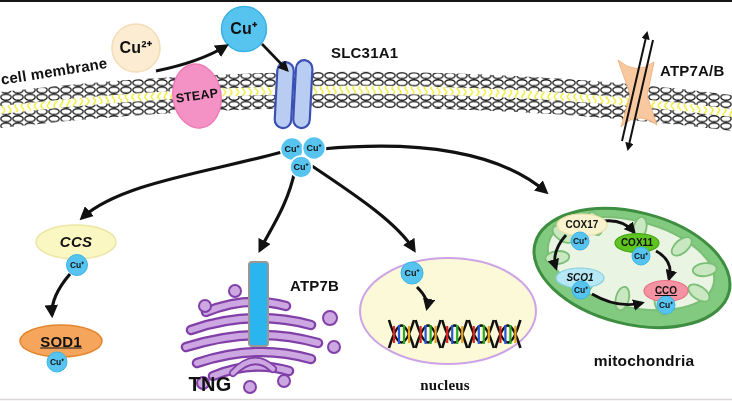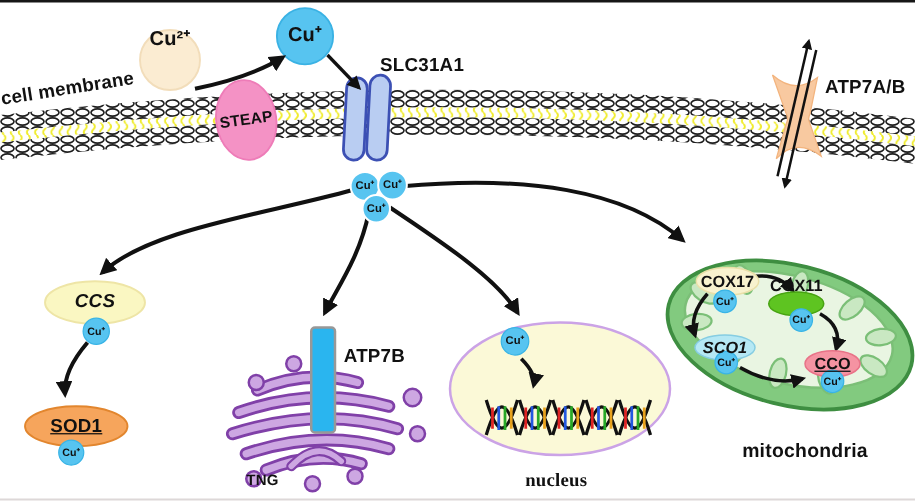--- a/index.html
+++ b/index.html
@@ -10,21 +10,21 @@
   .stage svg{position:absolute;left:0;top:0;}
   .lbl{
     position:absolute;font-weight:bold;color:#111;white-space:nowrap;
     transform:translate(-50%,-50%);line-height:1;letter-spacing:.2px;
   }
   .lbl-left{transform:translate(0,-50%);}
   .big{font-size:15px;}
   .ion{font-size:16px;}
   .tiny{font-size:9px;letter-spacing:0;}
   .mini{font-size:8.5px;letter-spacing:0;}
-  .prot{font-size:13px;letter-spacing:0;}
+  .prot{font-size:10px;letter-spacing:0;}
 </style>
 </head>
 <body>
 
 <div class="stage">
 
 <svg width="732" height="401" viewBox="0 0 732 401">
   <defs>
     <pattern id="lipid" width="12" height="7.2" patternUnits="userSpaceOnUse">
       <ellipse cx="6" cy="3.6" rx="5.2" ry="2.9" fill="#ffffff" stroke="#1d1d1d" stroke-width="1.3"></ellipse>
@@ -163,44 +163,44 @@
     <ellipse cx="637" cy="243" rx="22" ry="9.5" fill="#5ec421" stroke="#47a312" stroke-width="1.2"></ellipse>
     <circle cx="641" cy="256" r="9" fill="#57c4f0" stroke="#39b4e6" stroke-width="1"></circle>
     <ellipse cx="580" cy="278" rx="24" ry="10" fill="#b5e8f4" stroke="#86cde2" stroke-width="1.2"></ellipse>
     <circle cx="581" cy="290" r="9" fill="#57c4f0" stroke="#39b4e6" stroke-width="1"></circle>
     <ellipse cx="666" cy="291" rx="22" ry="10.5" fill="#f593a2" stroke="#e87388" stroke-width="1.2"></ellipse>
     <circle cx="666" cy="305" r="9" fill="#57c4f0" stroke="#39b4e6" stroke-width="1"></circle>
   </g>
 </svg>
 
 <div class="lbl big" style="left:54px;top:71px;transform:translate(-50%,-50%) rotate(-9deg);">cell membrane</div>
-<div class="lbl ion" style="left:136px;top:32px;">Cu²⁺</div>
+<div class="lbl ion" style="left:136px;top:48px;">Cu²⁺</div>
 <div class="lbl ion" style="left:244px;top:29px;">Cu⁺</div>
 <div class="lbl" style="left:197px;top:96px;font-size:12.5px;transform:translate(-50%,-50%) rotate(-8deg);">STEAP</div>
-<div class="lbl lbl-left big" style="left:304px;top:52px;">SLC31A1</div>
+<div class="lbl lbl-left big" style="left:331px;top:52px;">SLC31A1</div>
 <div class="lbl lbl-left big" style="left:660px;top:70px;">ATP7A/B</div>
 
 <div class="lbl tiny" style="left:292px;top:149px;">Cu⁺</div>
 <div class="lbl tiny" style="left:314px;top:148px;">Cu⁺</div>
 <div class="lbl tiny" style="left:301px;top:167px;">Cu⁺</div>
 
 <div class="lbl big" style="left:76px;top:241px;font-style:italic;">CCS</div>
 <div class="lbl mini" style="left:77px;top:265px;">Cu⁺</div>
 <div class="lbl big" style="left:61px;top:341px;text-decoration:underline;">SOD1</div>
 <div class="lbl mini" style="left:57px;top:362px;">Cu⁺</div>
 
-<div class="lbl lbl-left big" style="left:275px;top:285px;">ATP7B</div>
-<div class="lbl" style="left:210px;top:384px;font-size:12px;">TNG</div>
+<div class="lbl lbl-left big" style="left:290px;top:285px;">ATP7B</div>
+<div class="lbl" style="left:210px;top:384px;font-size:20px;">TNG</div>
 
 <div class="lbl tiny" style="left:412px;top:273px;">Cu⁺</div>
 <div class="lbl big" style="left:445px;top:385px;font-family:Liberation Serif, serif;">nucleus</div>
 
 <div class="lbl prot" style="left:582px;top:225px;">COX17</div>
 <div class="lbl mini" style="left:580px;top:241px;">Cu⁺</div>
-<div class="lbl prot" style="left:637px;top:228px;">COX11</div>
+<div class="lbl prot" style="left:637px;top:243px;">COX11</div>
 <div class="lbl mini" style="left:641px;top:256px;">Cu⁺</div>
 <div class="lbl prot" style="left:580px;top:278px;font-style:italic;">SCO1</div>
 <div class="lbl mini" style="left:581px;top:290px;">Cu⁺</div>
 <div class="lbl prot" style="left:666px;top:291px;text-decoration:underline;">CCO</div>
 <div class="lbl mini" style="left:666px;top:305px;">Cu⁺</div>
 <div class="lbl big" style="left:644px;top:361px;font-size:15.5px;">mitochondria</div>
 
 </div>
 
 </body></html>

